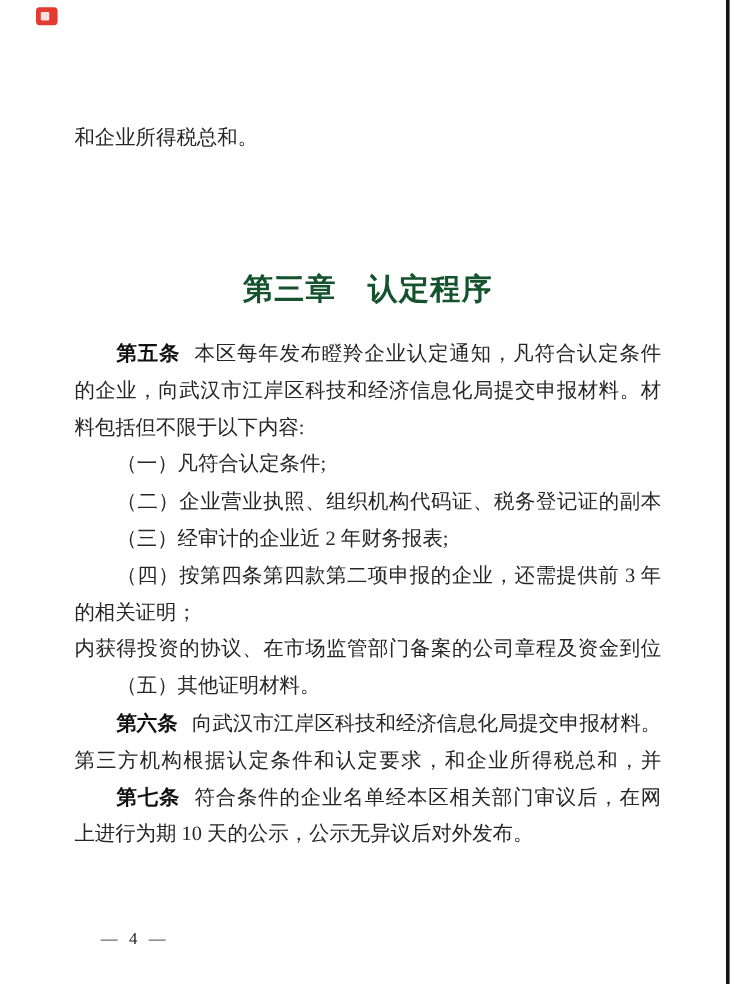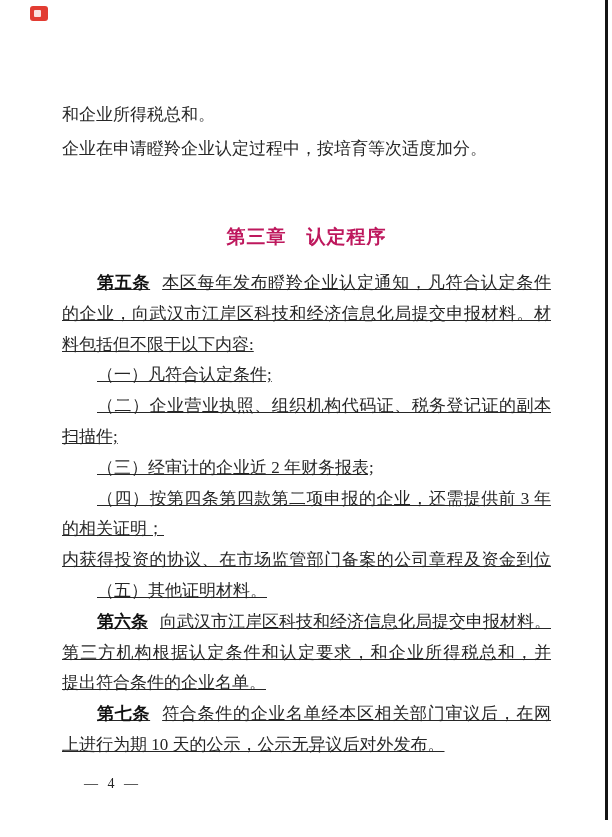--- a/index.html
+++ b/index.html
@@ -43,21 +43,21 @@
     width: 3px;
     height: 820px;
     background: #141414;
   }
   .content {
     position: absolute;
     left: 62px;
     width: 489px;
   }
   .para1 { top: 98px; }
-  .bodyblock { top: 268px; text-decoration: underline; }
+  .bodyblock { top: 280px; }
   .ln {
     height: 30.8px;
     line-height: 30.8px;
     font-size: 17px;
     white-space: normal;
     overflow: visible;
   }
   .para1 .ln {
     height: 34px;
     line-height: 34px;
@@ -73,22 +73,22 @@
     color: #111111;
     margin-right: 12px;
   }
   .heading {
     position: absolute;
     left: 62px;
     top: 224px;
     width: 489px;
     text-align: center;
     font-weight: bold;
-    font-size: 19px;
-    color: #be185d;
+    font-size: 25px;
+    color: #14532d;
     letter-spacing: 1px;
   }
   .pagenum {
     position: absolute;
     left: 84px;
     top: 776px;
     font-size: 14px;
     letter-spacing: 3px;
     color: #222222;
   }
@@ -99,39 +99,36 @@
 <div class="page">
 
   <div class="red-mark">
     <div class="inner"></div>
   </div>
 
   <div class="edge-line"></div>
 
   <div class="content para1">
     <div class="ln">和企业所得税总和。</div>
-    <div class="ln">企业在申请瞪羚企业认定过程中，按培育等次适度加分。</div>
   </div>
 
   <div class="heading">第三章　认定程序</div>
 
   <div class="content bodyblock">
     <div class="ln indent fill"><span class="term">第五条</span><span>本区每年发布瞪羚企业认定通知，凡符合认定条件</span></div>
     <div class="ln fill">的企业，向武汉市江岸区科技和经济信息化局提交申报材料。材</div>
     <div class="ln">料包括但不限于以下内容:</div>
     <div class="ln indent">（一）凡符合认定条件;</div>
     <div class="ln indent fill">（二）企业营业执照、组织机构代码证、税务登记证的副本</div>
-    <div class="ln">扫描件;</div>
     <div class="ln indent">（三）经审计的企业近 2 年财务报表;</div>
     <div class="ln indent fill">（四）按第四条第四款第二项申报的企业，还需提供前 3 年</div>
     <div class="ln">的相关证明；</div>
     <div class="ln fill">内获得投资的协议、在市场监管部门备案的公司章程及资金到位</div>
     <div class="ln indent">（五）其他证明材料。</div>
     <div class="ln indent fill"><span class="term">第六条</span><span>向武汉市江岸区科技和经济信息化局提交申报材料。</span></div>
     <div class="ln fill">第三方机构根据认定条件和认定要求，和企业所得税总和，并</div>
-    <div class="ln">提出符合条件的企业名单。</div>
     <div class="ln indent fill"><span class="term">第七条</span><span>符合条件的企业名单经本区相关部门审议后，在网</span></div>
     <div class="ln">上进行为期 10 天的公示，公示无异议后对外发布。</div>
   </div>
 
   <div class="pagenum">— 4 —</div>
 
 </div>
 
 </body></html>

